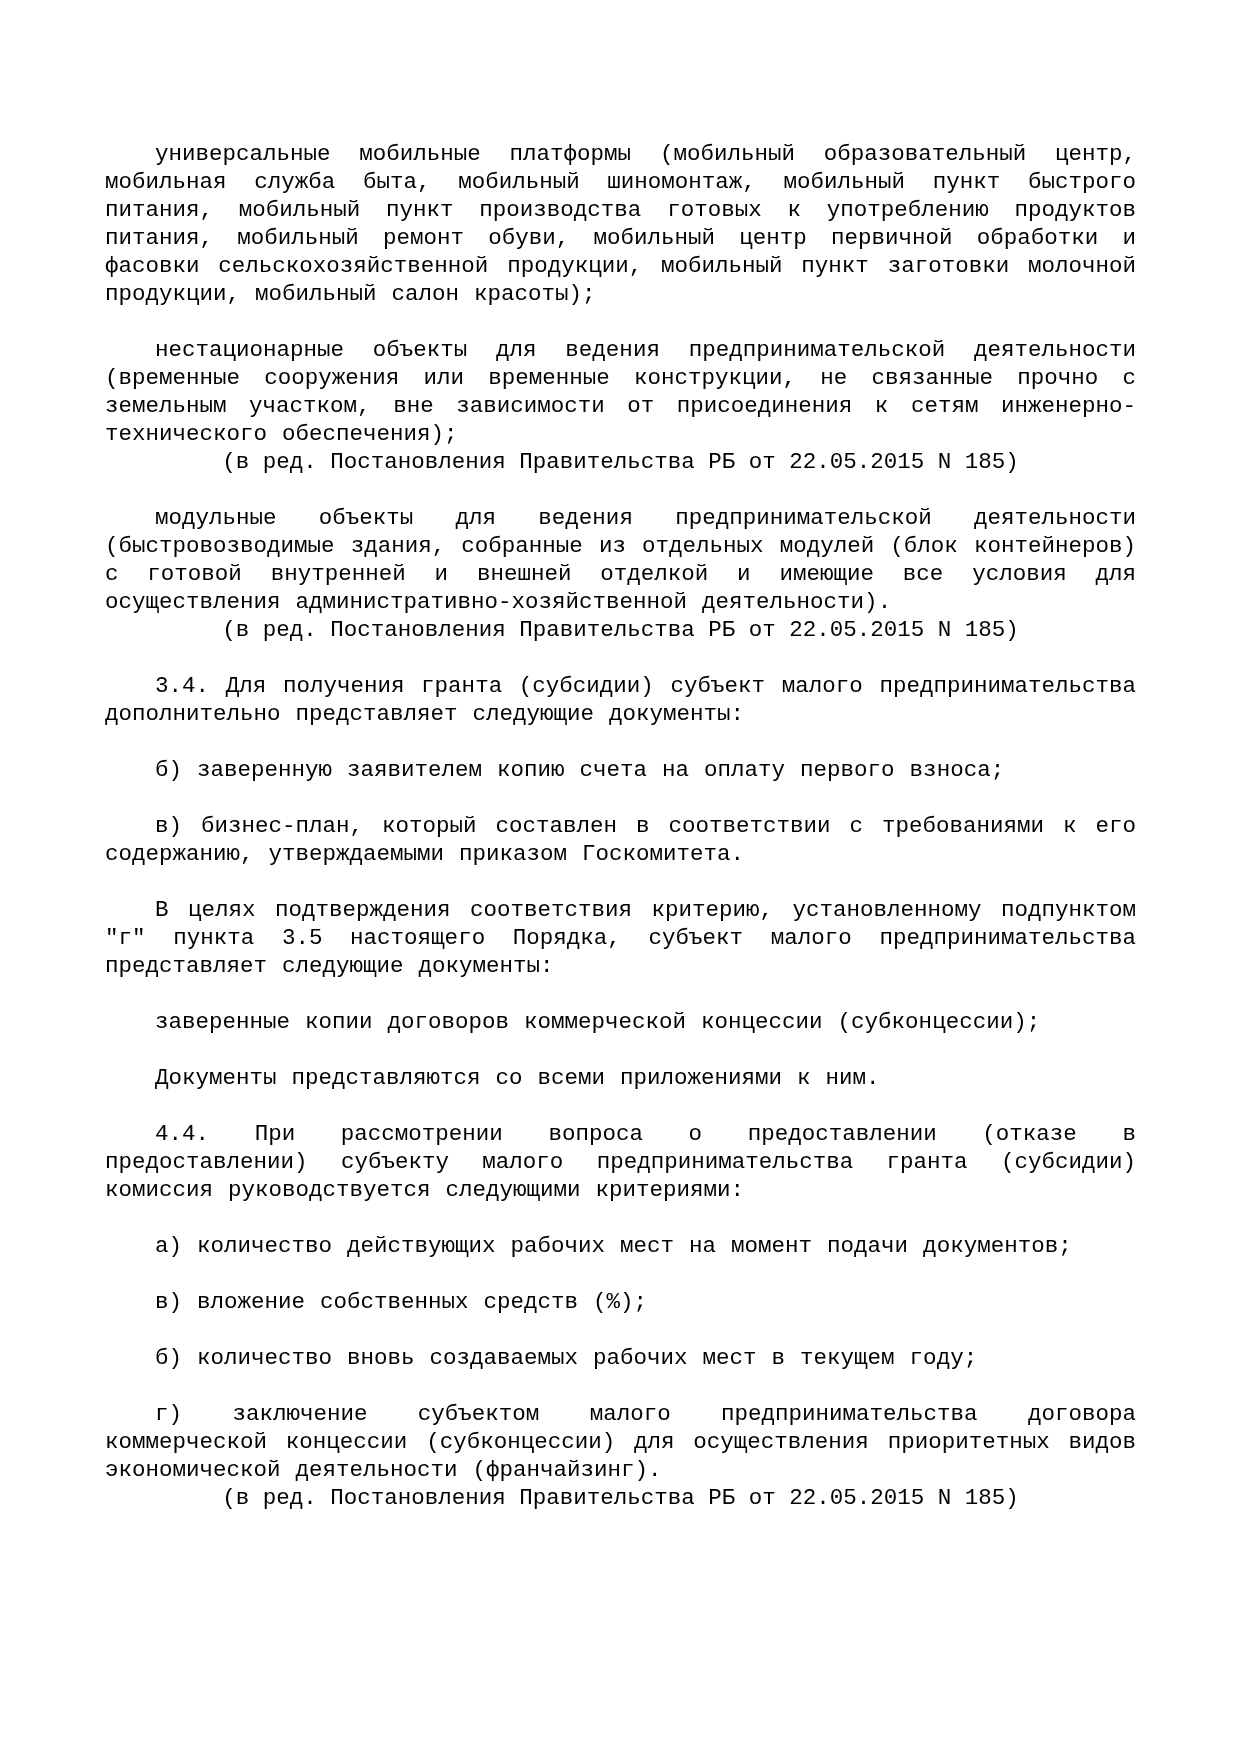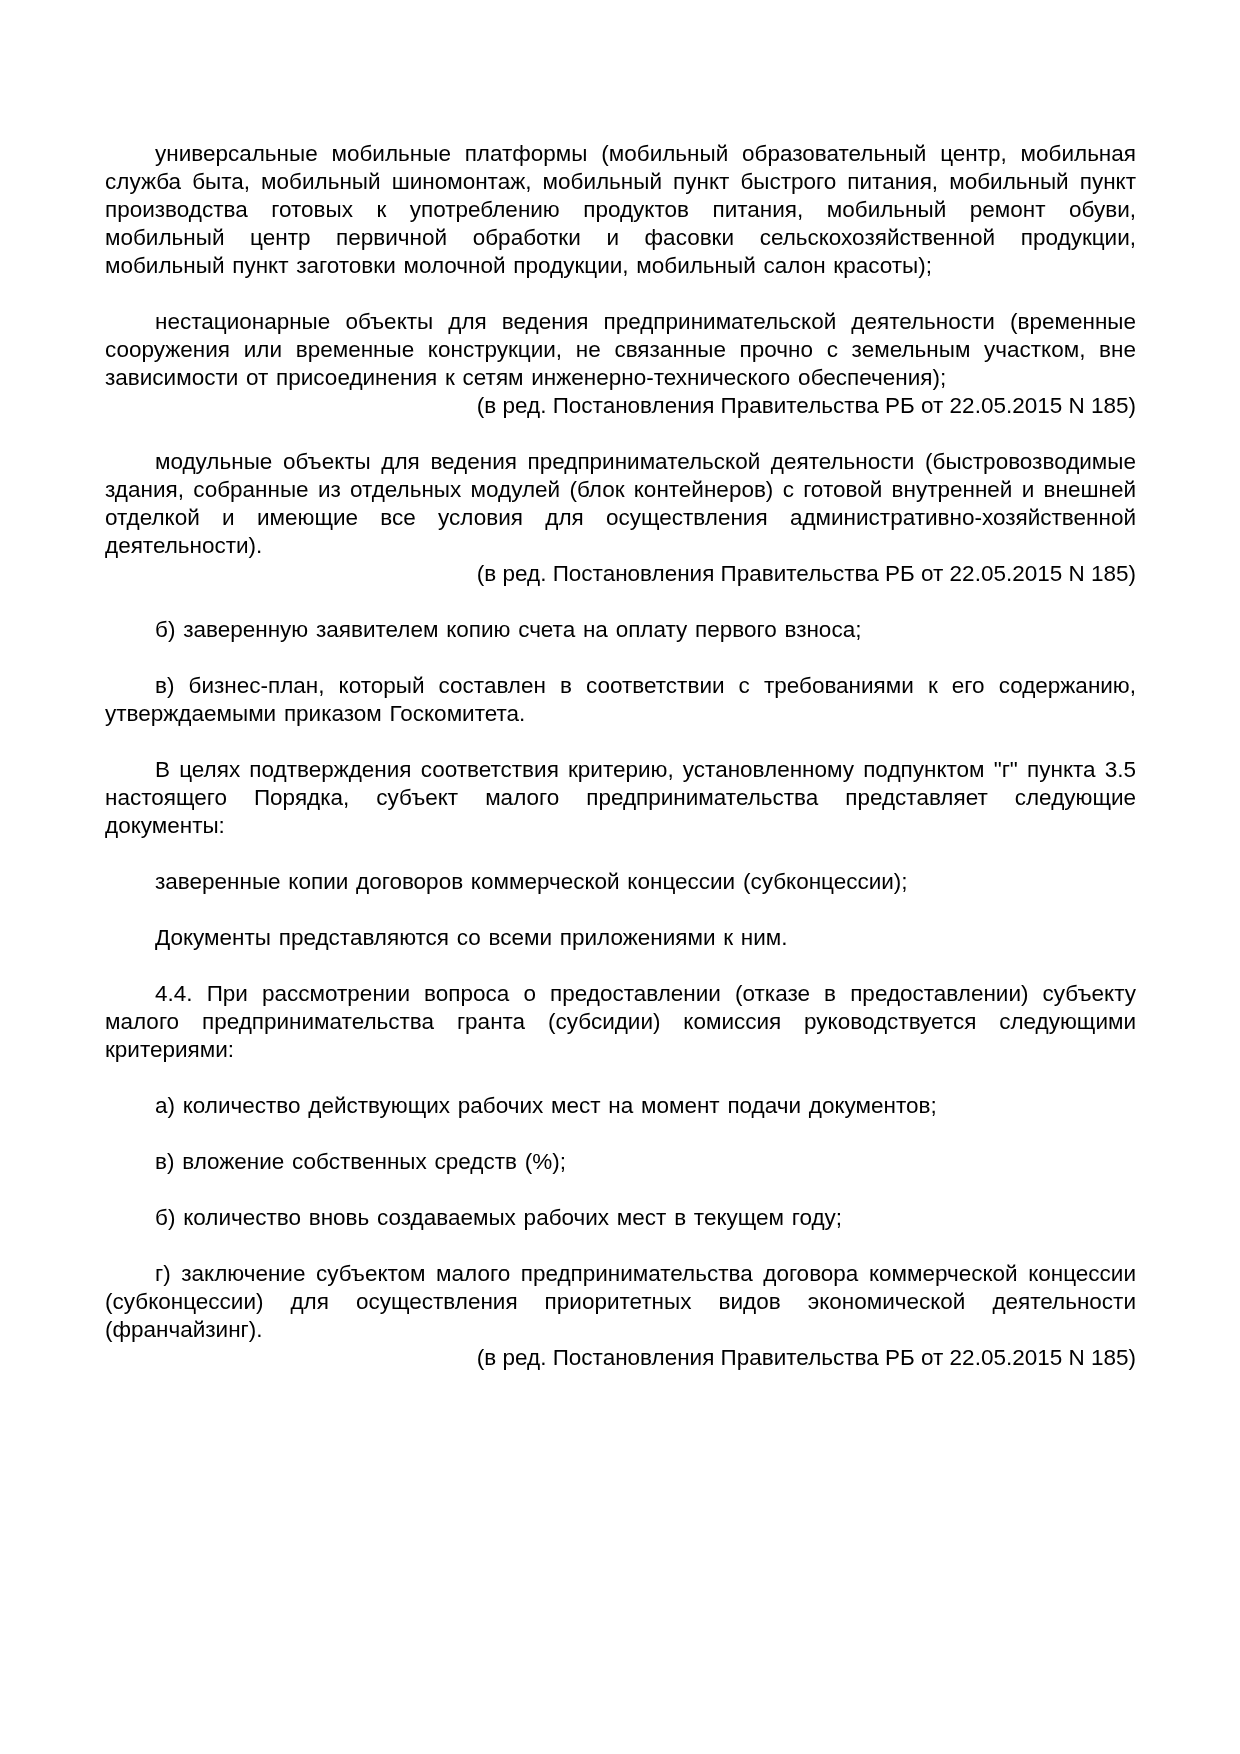--- a/index.html
+++ b/index.html
@@ -10,50 +10,51 @@
   .page {
     position: relative;
     width: 1240px;
     height: 1754px;
     background: #ffffff;
     overflow: hidden;
   }
   .content {
     box-sizing: border-box;
     padding: 140px 104px 0 105px;
-    font-family: Liberation Sans, sans-serif;
+    font-family: Liberation Mono, monospace;
     font-size: 22.5px;
     line-height: 28px;
     color: #000000;
   }
   p.para {
     margin: 0 0 28px 0;
     text-align: justify;
     text-indent: 50px;
     word-spacing: 1.5px;
   }
   p.note {
     margin: 0 0 28px 0;
-    text-align: right;
+    text-align: center;
     text-indent: 0;
   }
   p.tight {
     margin-bottom: 0;
   }
 </style>
 </head>
 <body>
 
 <div class="page">
   <div class="content" id="doc-content">
       <p class="para">универсальные мобильные платформы (мобильный образовательный центр, мобильная служба быта, мобильный шиномонтаж, мобильный пункт быстрого питания, мобильный пункт производства готовых к употреблению продуктов питания, мобильный ремонт обуви, мобильный центр первичной обработки и фасовки сельскохозяйственной продукции, мобильный пункт заготовки молочной продукции, мобильный салон красоты);</p>
       <p class="para tight">нестационарные объекты для ведения предпринимательской деятельности (временные сооружения или временные конструкции, не связанные прочно с земельным участком, вне зависимости от присоединения к сетям инженерно-технического обеспечения);</p>
       <p class="note">(в ред. Постановления Правительства РБ от 22.05.2015 N 185)</p>
       <p class="para tight">модульные объекты для ведения предпринимательской деятельности (быстровозводимые здания, собранные из отдельных модулей  (блок контейнеров) с готовой внутренней и внешней отделкой и имеющие все условия для осуществления административно-хозяйственной деятельности).</p>
       <p class="note">(в ред. Постановления Правительства РБ от 22.05.2015 N 185)</p>
+      <p class="para">3.4. Для получения гранта (субсидии) субъект малого предпринимательства дополнительно представляет следующие документы:</p>
       <p class="para">б) заверенную заявителем копию счета на оплату первого взноса;</p>
       <p class="para">в) бизнес-план, который составлен в соответствии с требованиями к его содержанию, утверждаемыми приказом Госкомитета.</p>
       <p class="para">В целях подтверждения соответствия критерию, установленному подпунктом "г" пункта 3.5 настоящего Порядка, субъект малого предпринимательства представляет следующие документы:</p>
       <p class="para">заверенные копии договоров коммерческой концессии (субконцессии);</p>
       <p class="para">Документы представляются со всеми приложениями к ним.</p>
       <p class="para">4.4. При рассмотрении вопроса о предоставлении (отказе в предоставлении) субъекту малого предпринимательства гранта (субсидии) комиссия руководствуется следующими критериями:</p>
       <p class="para">а) количество действующих рабочих мест на момент подачи документов;</p>
       <p class="para">в) вложение собственных средств (%);</p>
       <p class="para">б) количество вновь создаваемых рабочих мест в текущем году;</p>
       <p class="para tight">г) заключение субъектом малого предпринимательства договора коммерческой концессии (субконцессии) для осуществления приоритетных видов экономической деятельности (франчайзинг).</p>

